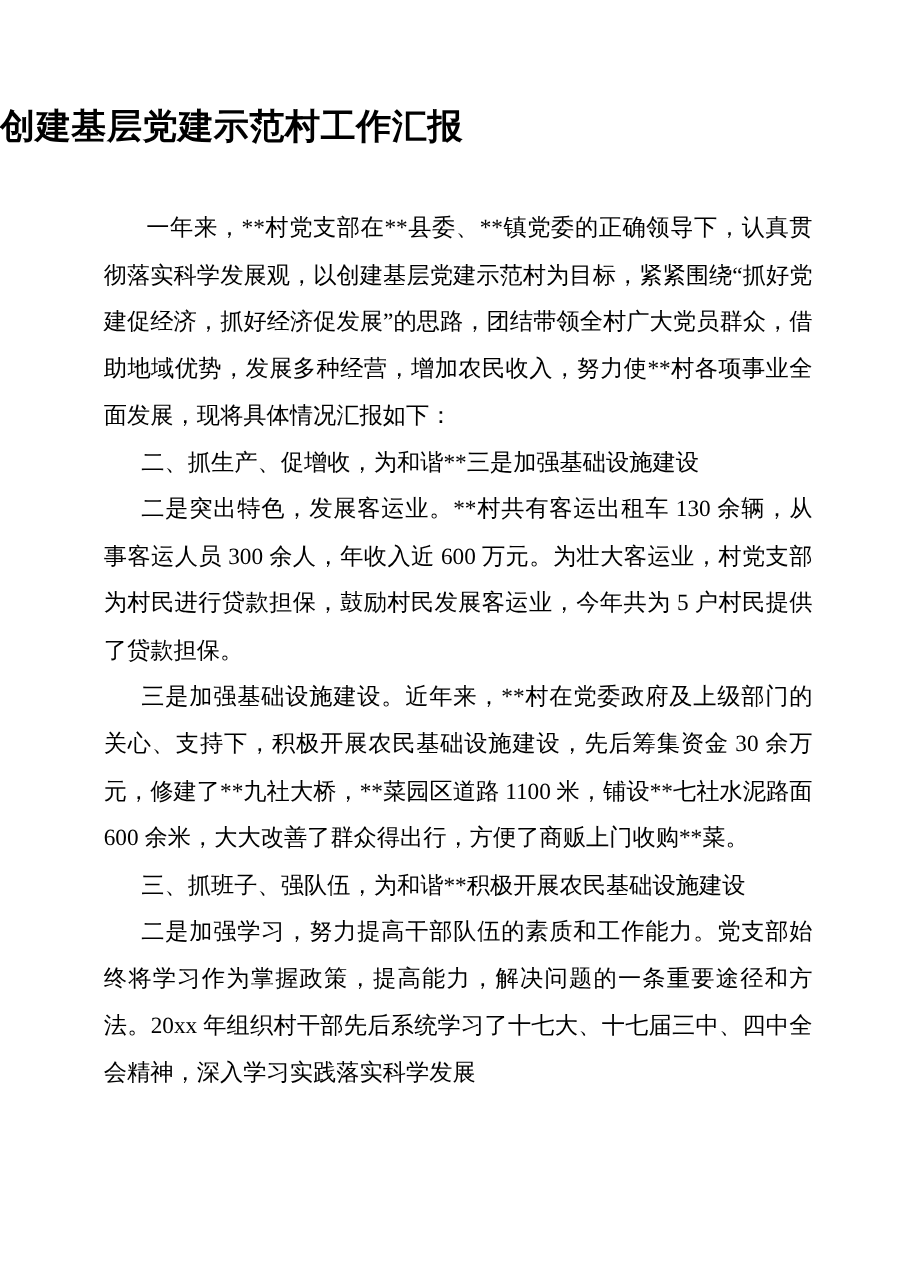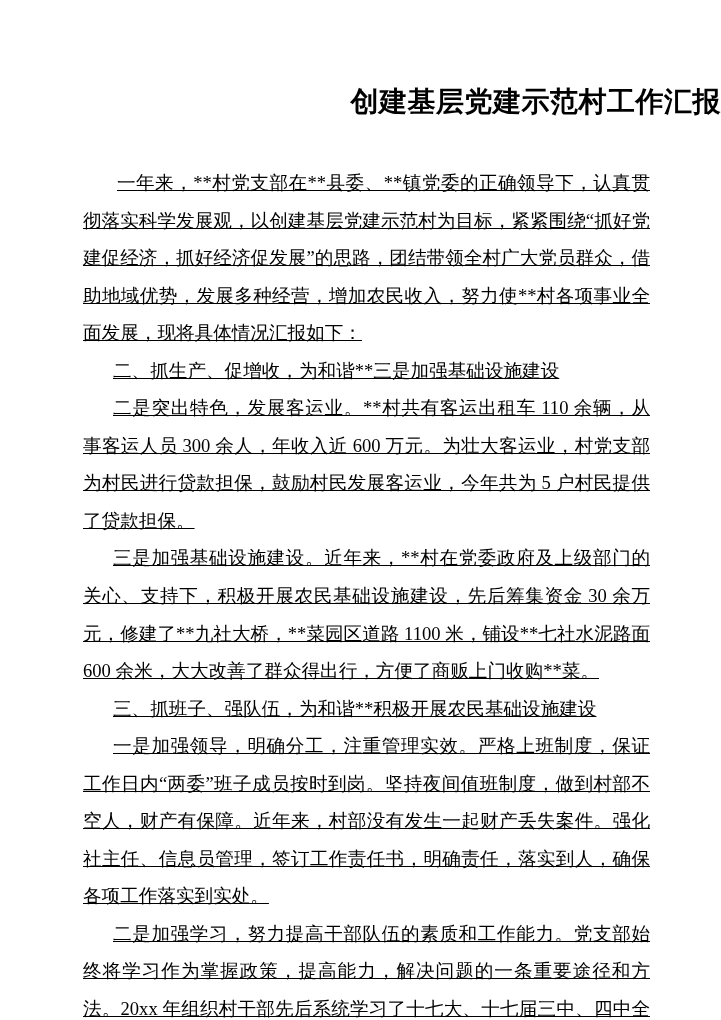--- a/index.html
+++ b/index.html
@@ -15,50 +15,48 @@
     width: 721px;
     height: 1020px;
     background: #ffffff;
     overflow: hidden;
     font-family: "Liberation Serif", "DejaVu Serif", serif;
     color: #000000;
   }
   .doc-title {
     margin: 0;
     padding-top: 82px;
-    text-align: right;
+    text-align: left;
     font-weight: bold;
     font-size: 28px;
     line-height: 40px;
     letter-spacing: 0.5px;
   }
   .doc-body {
     margin: 42px 71px 0 83px;
     font-size: 18.6px;
     line-height: 37.55px;
     text-align: justify;
     text-justify: inter-ideograph;
   }
   .doc-body p {
     margin: 0;
     padding: 0;
     text-indent: 30px;
-    text-decoration: underline;
   }
   .doc-body p.first {
     text-indent: 34px;
   }
 </style>
 </head>
 <body>
 
 <div class="page">
   <h1 class="doc-title">创建基层党建示范村工作汇报</h1>
   <div class="doc-body">
       <p class="first">一年来，**村党支部在**县委、**镇党委的正确领导下，认真贯彻落实科学发展观，以创建基层党建示范村为目标，紧紧围绕“抓好党建促经济，抓好经济促发展”的思路，团结带领全村广大党员群众，借助地域优势，发展多种经营，增加农民收入，努力使**村各项事业全面发展，现将具体情况汇报如下：</p>
       <p>二、抓生产、促增收，为和谐**三是加强基础设施建设</p>
-      <p>二是突出特色，发展客运业。**村共有客运出租车 110 余辆，从事客运人员 300 余人，年收入近 600 万元。为壮大客运业，村党支部为村民进行贷款担保，鼓励村民发展客运业，今年共为 5 户村民提供了贷款担保。</p>
+      <p>二是突出特色，发展客运业。**村共有客运出租车 130 余辆，从事客运人员 300 余人，年收入近 600 万元。为壮大客运业，村党支部为村民进行贷款担保，鼓励村民发展客运业，今年共为 5 户村民提供了贷款担保。</p>
       <p>三是加强基础设施建设。近年来，**村在党委政府及上级部门的关心、支持下，积极开展农民基础设施建设，先后筹集资金 30 余万元，修建了**九社大桥，**菜园区道路 1100 米，铺设**七社水泥路面 600 余米，大大改善了群众得出行，方便了商贩上门收购**菜。</p>
       <p>三、抓班子、强队伍，为和谐**积极开展农民基础设施建设</p>
-      <p>一是加强领导，明确分工，注重管理实效。严格上班制度，保证工作日内“两委”班子成员按时到岗。坚持夜间值班制度，做到村部不空人，财产有保障。近年来，村部没有发生一起财产丢失案件。强化社主任、信息员管理，签订工作责任书，明确责任，落实到人，确保各项工作落实到实处。</p>
       <p>二是加强学习，努力提高干部队伍的素质和工作能力。党支部始终将学习作为掌握政策，提高能力，解决问题的一条重要途径和方法。20xx 年组织村干部先后系统学习了十七大、十七届三中、四中全会精神，深入学习实践落实科学发展</p>
     </div>
 </div>
 
 </body></html>

